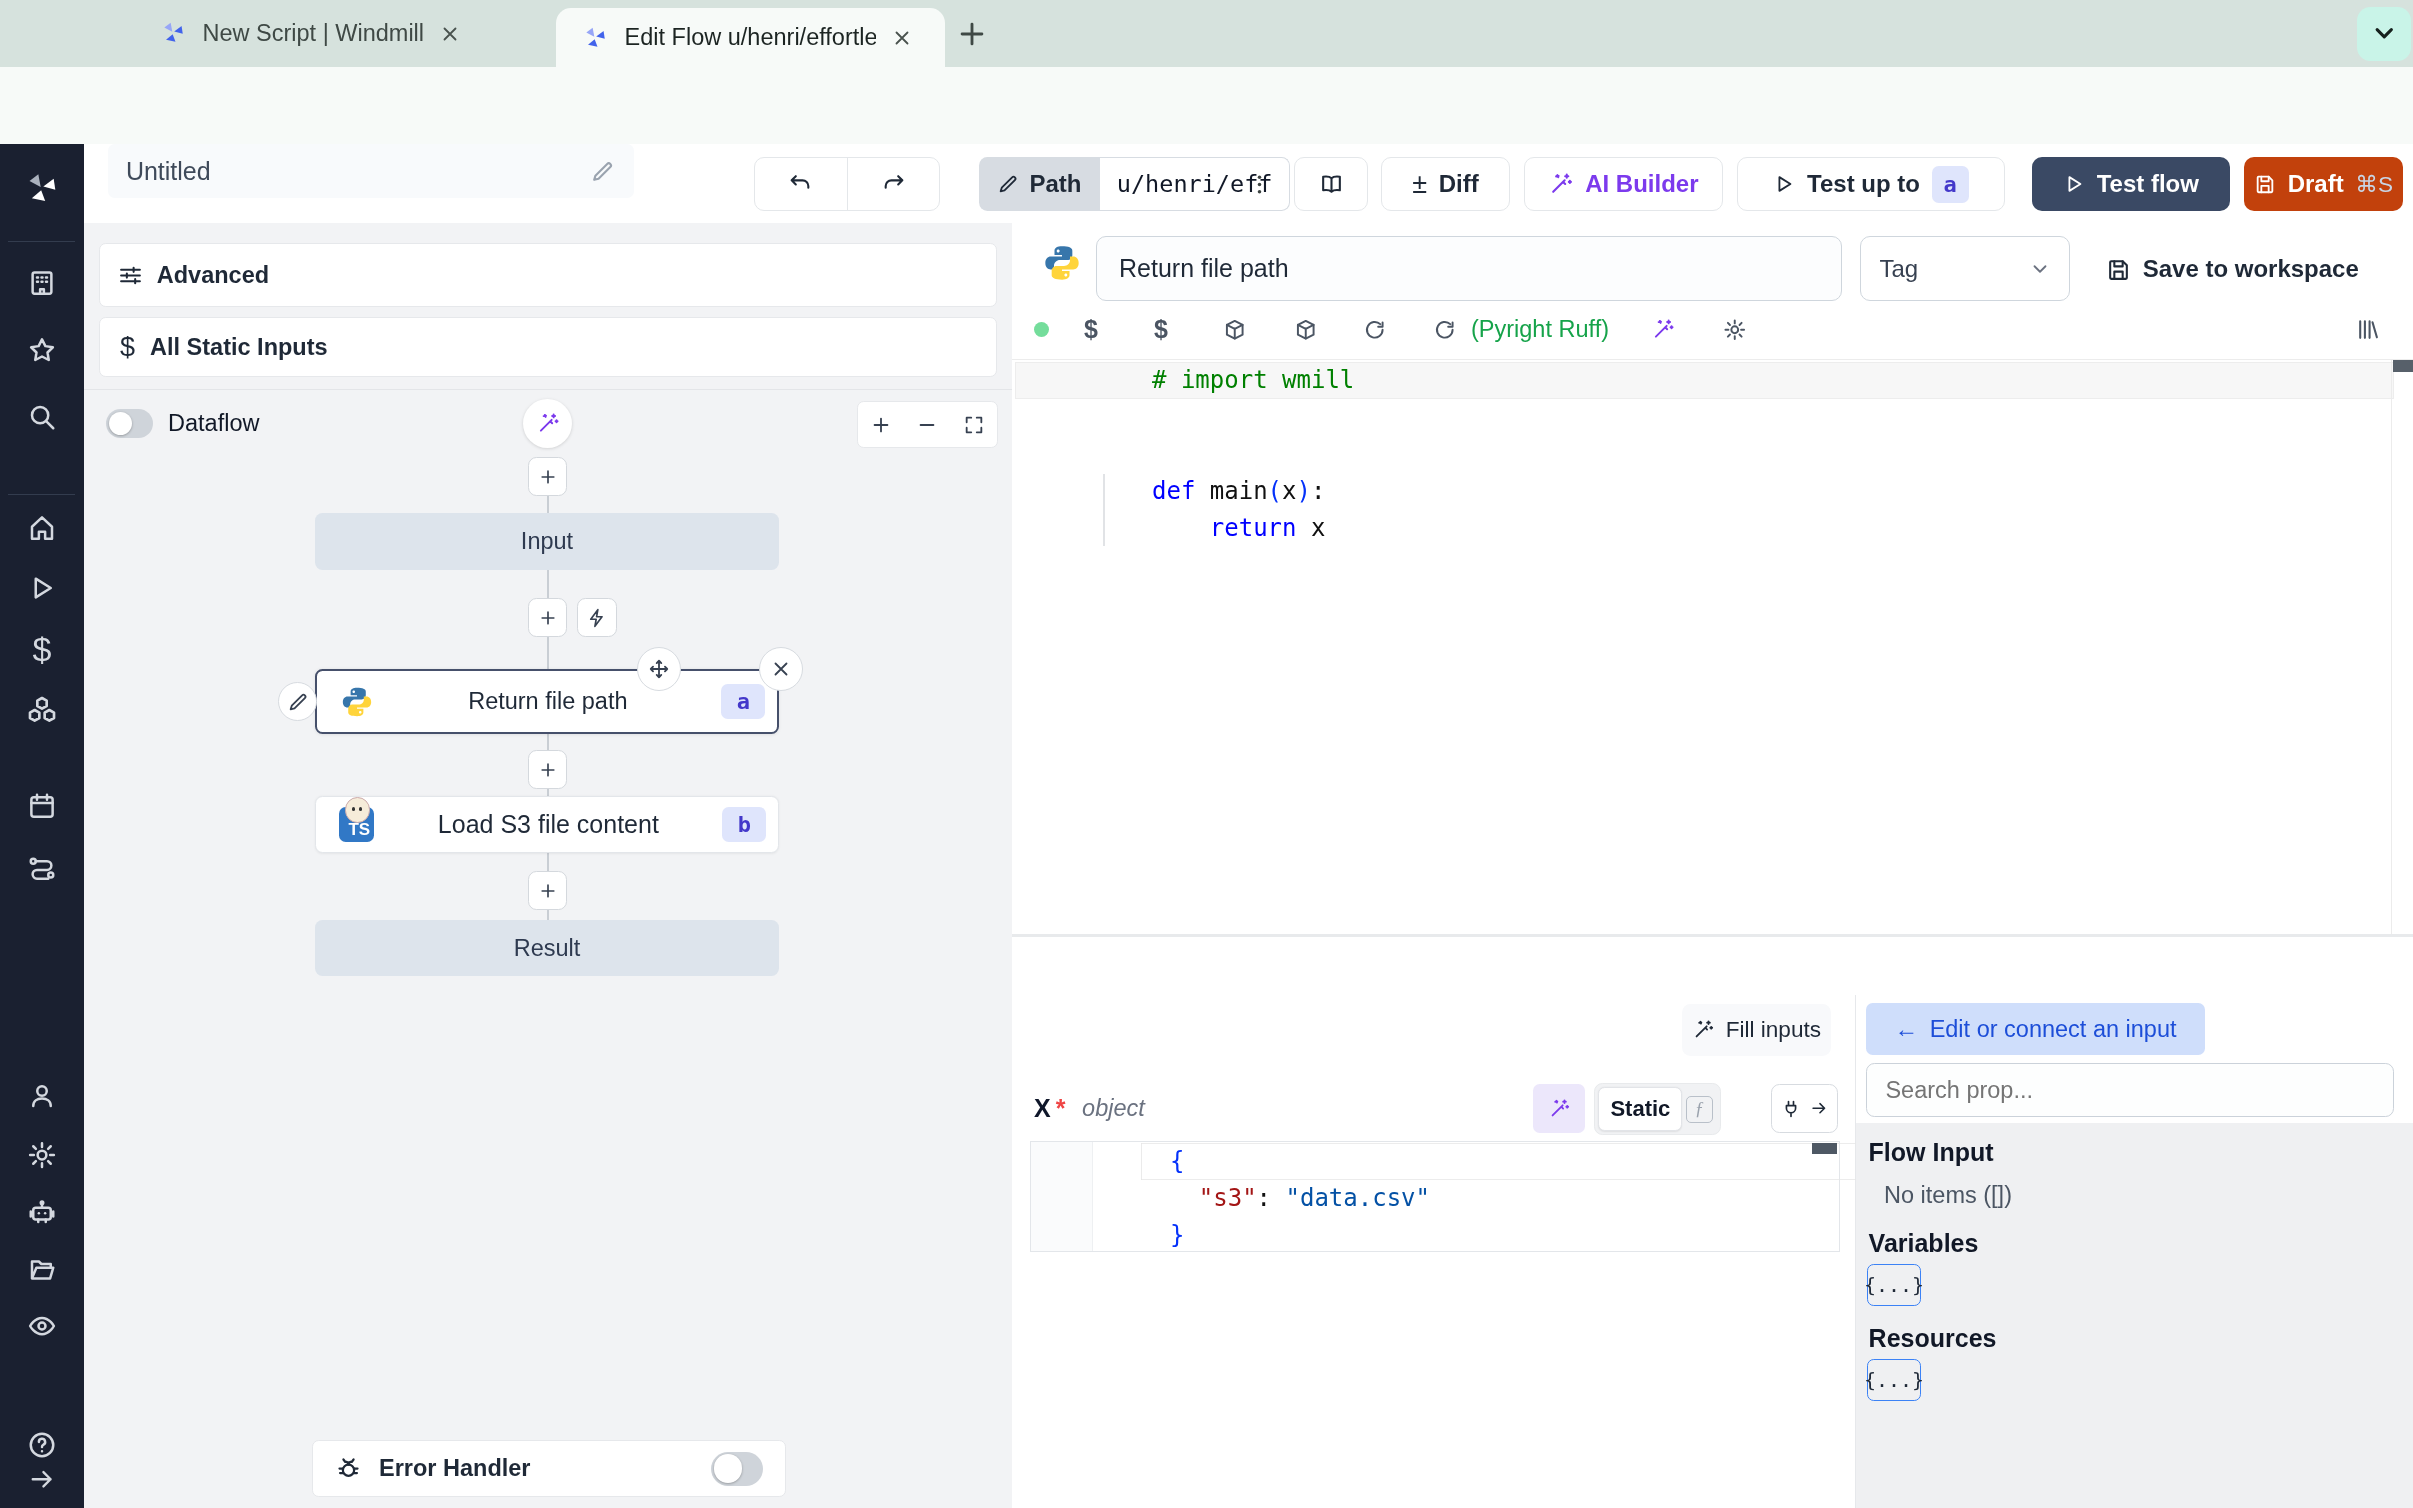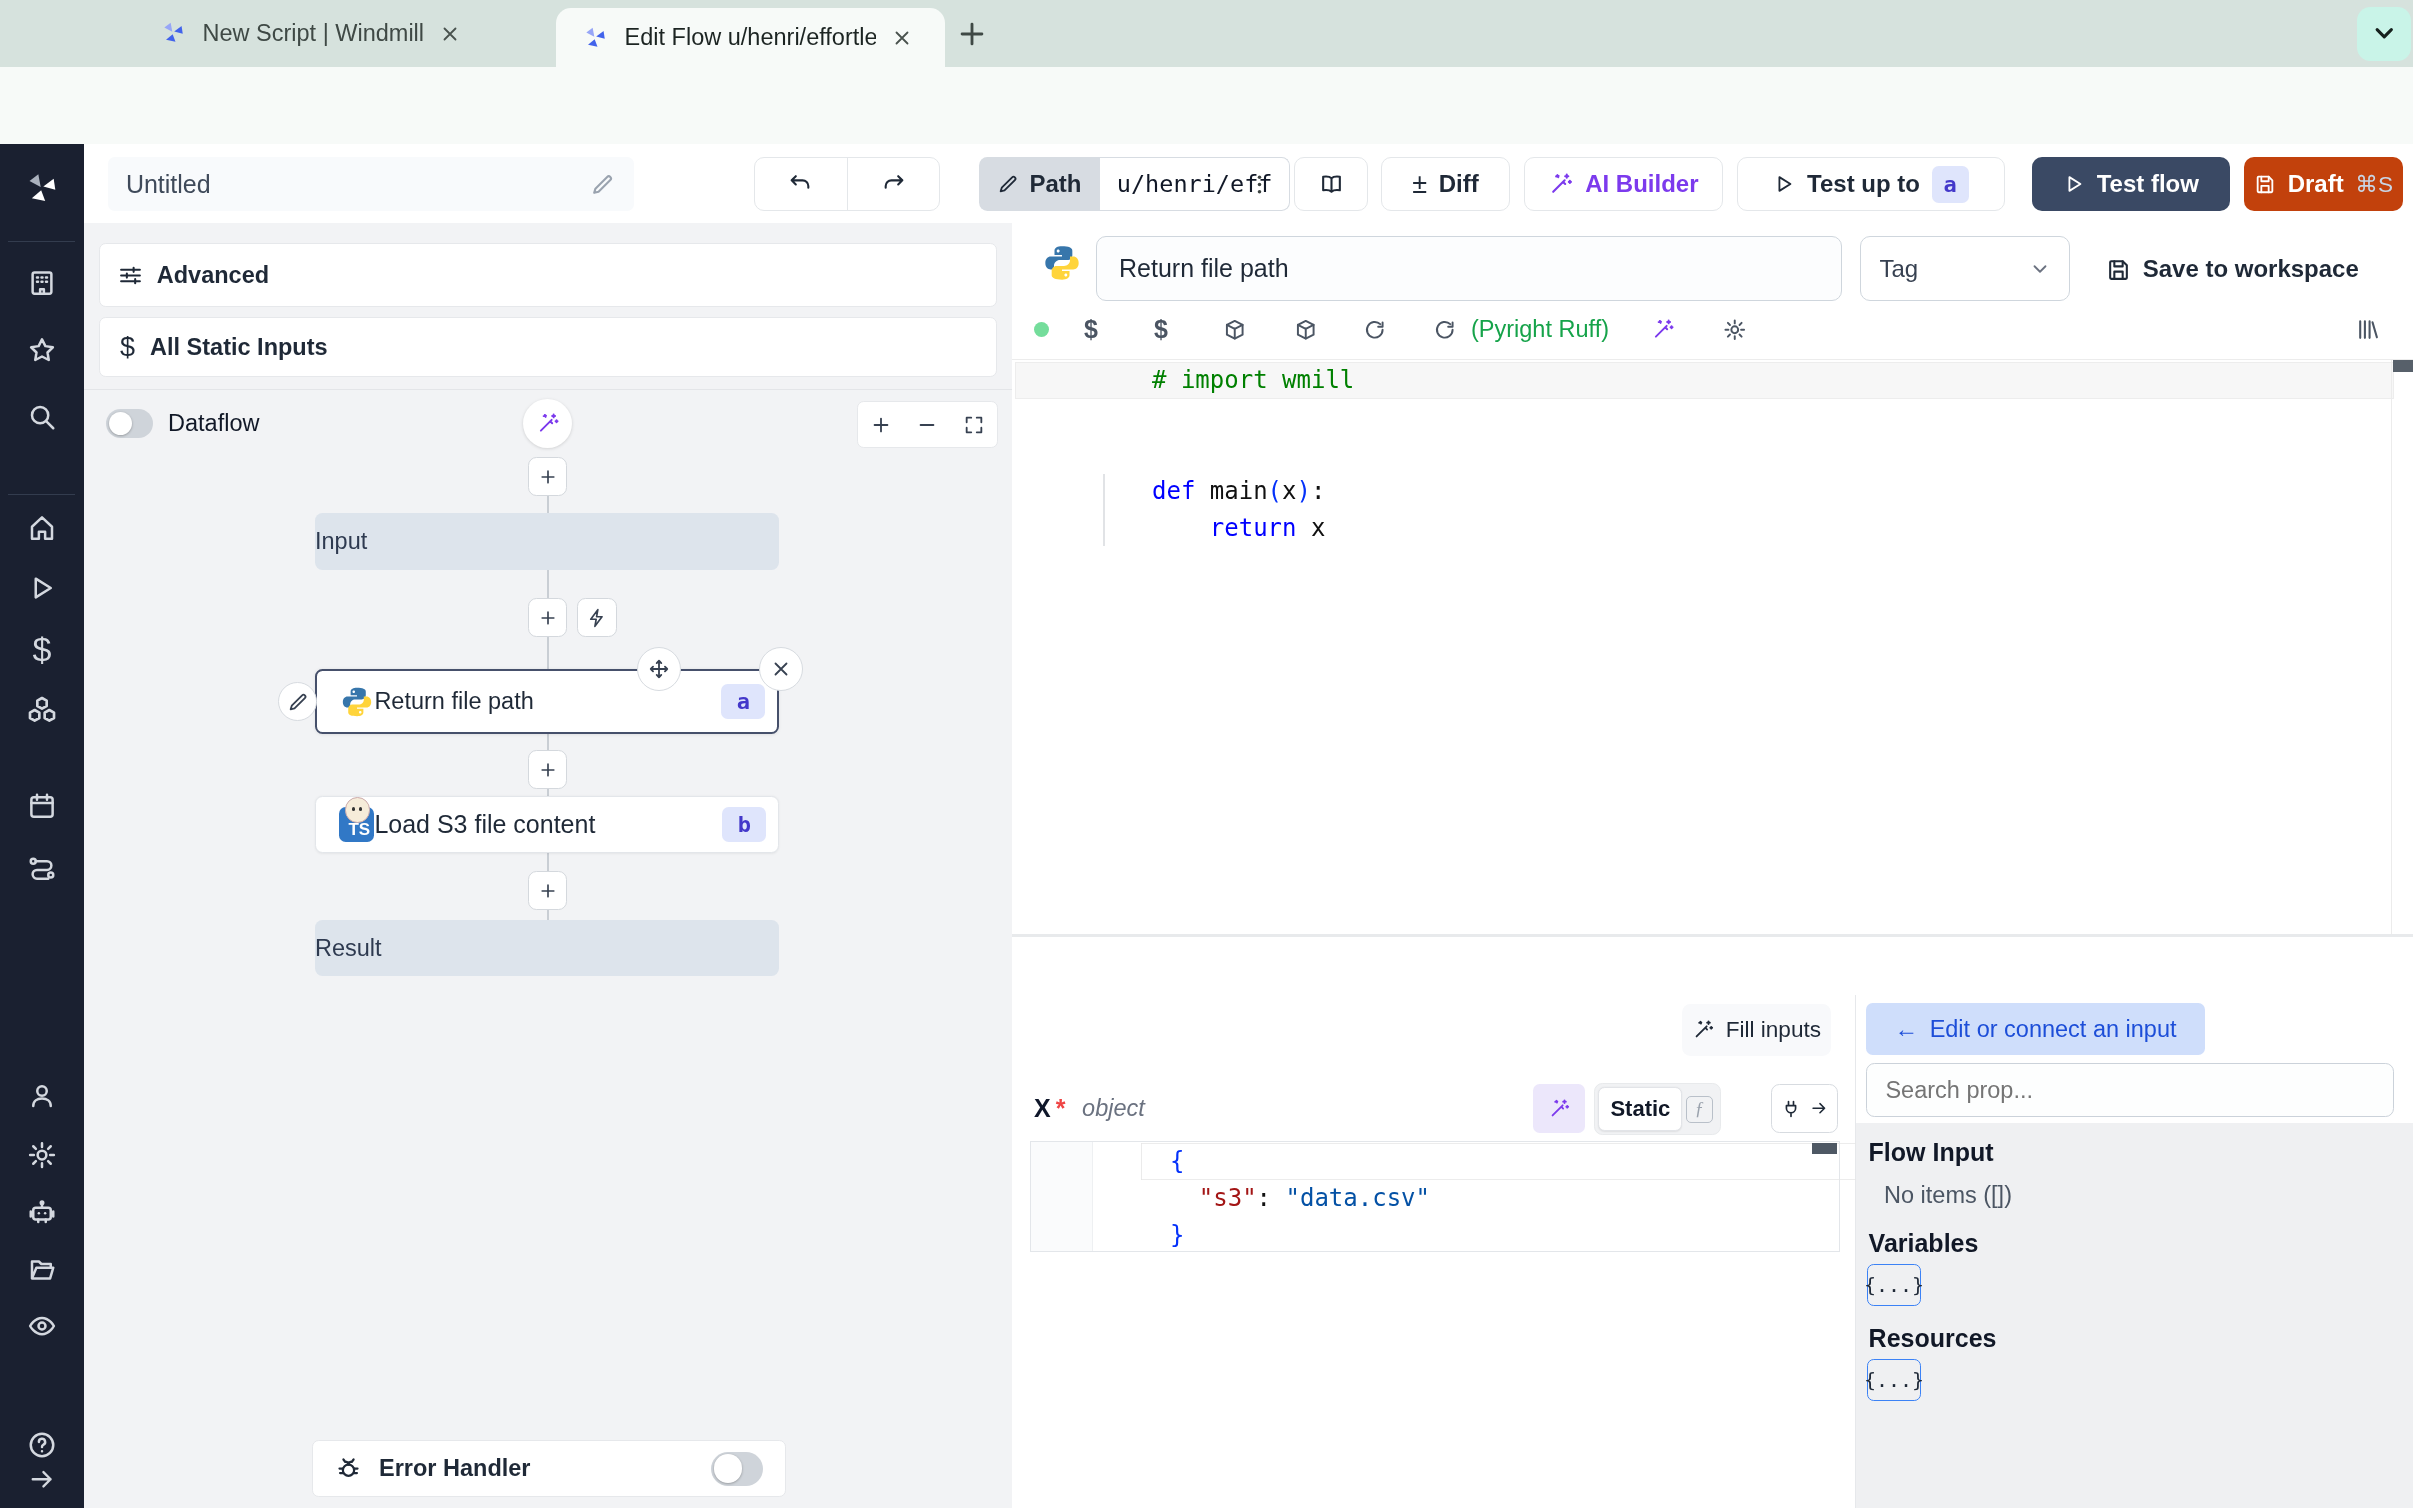--- a/index.html
+++ b/index.html
@@ -23,21 +23,21 @@
   .navbtn.dis{color:#9fa9a4;}
   .omnibox{left:201px;top:79px;width:1978px;height:54px;border-radius:27px;background:#dde8e3;display:flex;align-items:center;color:#202a26;font-size:24px;}
   .omni-ic{width:44px;height:44px;border-radius:50%;background:#f7faf8;display:flex;align-items:center;justify-content:center;margin-left:6.7px;color:#374340;}
   .url{margin-left:18.4px;flex:1;white-space:nowrap;overflow:hidden;}
   .sepbar{left:2268px;top:87px;width:7.5px;height:39px;border-radius:4.2px;background:#7fe9d2;}
   .avatar{left:2300px;top:82px;width:47px;height:47px;border-radius:50%;background:radial-gradient(circle at 50% 32%,#e8d9c4 0 32%,#2f5d52 33% 70%,#7d9a94 71%);border:0.8px solid #c3cdc9;}
 
   
   .appbar{left:84px;top:144px;width:2330px;height:79px;background:#fff;border-bottom:0.8px solid #e6e8eb;}
   .btn{height:54px;border:0.8px solid #e4e7ea;border-radius:10px;background:#fff;display:flex;align-items:center;justify-content:center;gap:11.7px;font-size:24px;font-weight:600;color:#1f2937;box-sizing:border-box;}
-  .untitled{left:23.5px;top:13px;width:526px;height:54px;background:#f8fafc;border-radius:6.7px;display:flex;align-items:center;color:#3f4a5a;font-size:25px;padding:0 18.4px;box-sizing:border-box;}
+  .untitled{left:23.5px;top:0;width:526px;height:54px;background:#f8fafc;border-radius:6.7px;display:flex;align-items:center;color:#3f4a5a;font-size:25px;padding:0 18.4px;box-sizing:border-box;}
   .pathseg1{background:#d7dce2;border-radius:8.4px 0 0 8.4px;display:flex;align-items:center;gap:10px;padding:0 18.4px;height:54px;font-size:24px;font-weight:600;color:#1f2937;box-sizing:border-box;}
   .pathseg2{background:#fff;border:0.8px solid #d7dce2;border-left:none;border-radius:0 8.4px 8.4px 0;display:flex;align-items:center;padding:0 17px;height:54px;font-family:"DejaVu Sans Mono",monospace;font-size:23.5px;color:#111827;box-sizing:border-box;}
   .badge{background:#dfe5fc;color:#4338ca;border-radius:6.7px;font-family:"DejaVu Sans Mono",monospace;font-weight:700;font-size:22px;display:flex;align-items:center;justify-content:center;}
   .solidbtn{border:none;color:#fff;}
   .purple{color:#7c3aed;}
 
   
   .sidebar{left:0;top:144px;width:84px;height:1364px;background:#1a2030;}
   .sbi{position:absolute;left:0;width:84px;display:flex;justify-content:center;color:#d4d8df;}
   .sbdiv{position:absolute;left:8.4px;width:67px;height:0.8px;background:#333c4e;}
@@ -45,21 +45,21 @@
 
   
   .flowpanel{left:84px;top:223px;width:929px;height:1286px;background:#f2f3f5;border-right:0.8px solid #e3e5e8;box-sizing:border-box;}
   .card{position:absolute;background:#fff;border:0.8px solid #e6e8eb;border-radius:6.7px;display:flex;align-items:center;box-sizing:border-box;color:#1f2937;}
   .card .lbl{font-size:23.5px;font-weight:700;}
   .toggle{border-radius:15px;background:#cfd4da;position:relative;}
   .knob{position:absolute;background:#fff;border-radius:50%;box-shadow:0 0.8px 2.5px rgba(0,0,0,.3);}
   .conn{position:absolute;left:463px;width:1.7px;background:#c9ced4;}
   .plusbtn{position:absolute;width:39px;height:39px;background:#fff;border:0.8px solid #d4d8dd;border-radius:8.4px;display:flex;align-items:center;justify-content:center;color:#374151;box-sizing:border-box;z-index:2;}
   .gnode{position:absolute;left:231px;width:464px;border-radius:7.5px;display:flex;align-items:center;box-sizing:border-box;z-index:3;}
-  .gnode .nlabel{flex:1;text-align:left;font-size:23.5px;color:#2e3a50;}
+  .gnode .nlabel{flex:1;text-align:center;font-size:23.5px;color:#2e3a50;}
   .vnode{background:#dde4ec;}
   .circbtn{position:absolute;width:44px;height:44px;border-radius:50%;background:#fff;border:0.8px solid #d7dbe0;display:flex;align-items:center;justify-content:center;color:#374151;box-sizing:border-box;z-index:5;}
   .tsicon{width:35px;height:35px;background:#3178c6;border-radius:6.7px;position:relative;flex:none;}
   .tsicon span{position:absolute;right:4.2px;bottom:2.5px;color:#fff;font-weight:700;font-size:17px;}
   .bun{position:absolute;right:-10px;top:-10px;width:23.5px;height:23.5px;border-radius:50%;background:#f6ecd9;border:0.8px solid #caa;}
   .bun i{position:absolute;top:9.2px;width:3.4px;height:3.4px;border-radius:50%;background:#333;}
 
   
   .editorpanel{left:1012px;top:223px;width:1401px;height:1286px;background:#fff;}
   .nameinput{position:absolute;left:84px;top:13.4px;width:746px;height:65px;border:0.8px solid #cfd6dd;border-radius:10px;background:#fcfdfe;font-size:25px;color:#1f2937;padding:0 22px;box-sizing:border-box;font-family:"Liberation Sans",sans-serif;}

